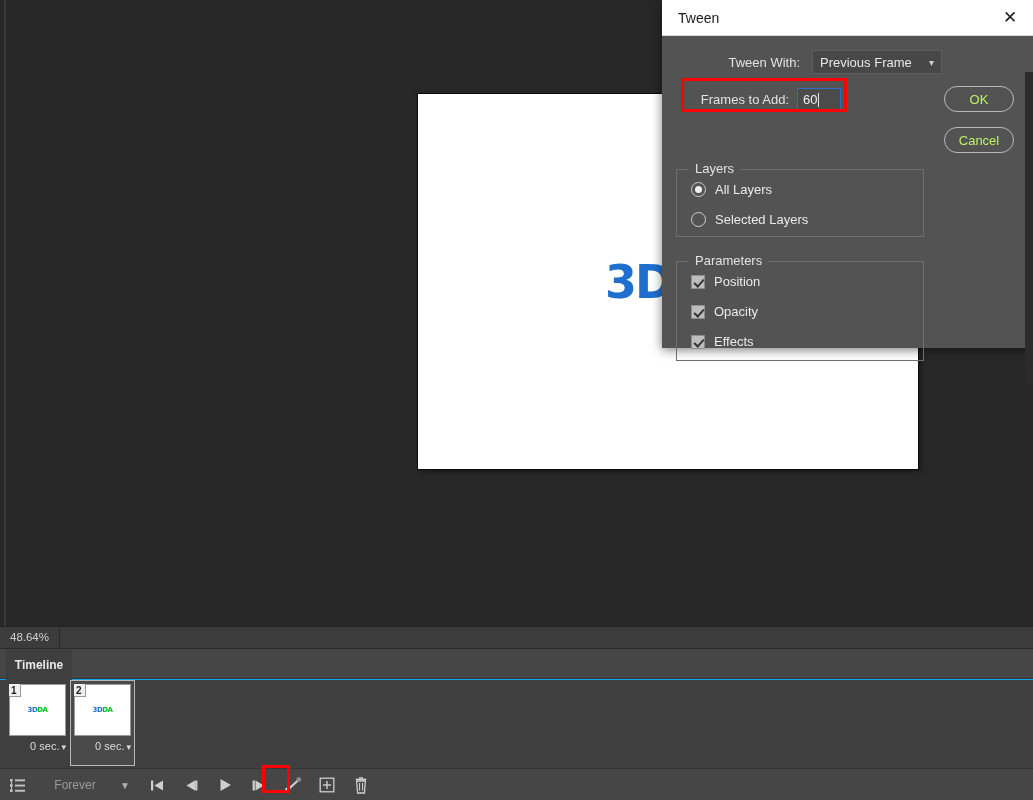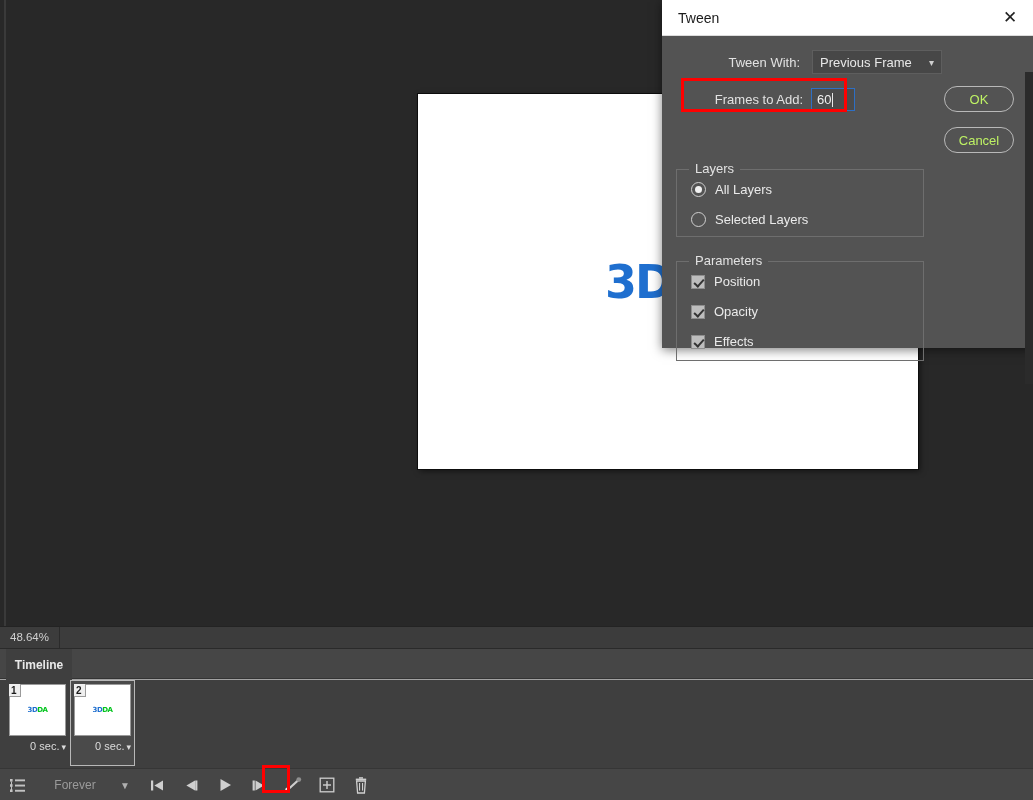--- a/index.html
+++ b/index.html
@@ -62,21 +62,21 @@
     position:relative;
   }
   #status-chevron {
     position:absolute; right:8px; top:0; line-height:21px;
     font-size:12px; color:#c9c9c9;
   }
 
   
   #timeline-panel {
     position:absolute; left:0; top:648px; width:1033px; height:152px;
-    background:#a3a3a3;
+    background:#0ea5e9;
     border-top:1px solid #2a2a2a;
   }
   #timeline-tabbar {
     position:absolute; left:0; top:0; width:1033px; height:30px;
     background:#464646;
     border-bottom:1px solid #343434;
   }
   #timeline-tab {
     position:absolute; left:6px; top:0; width:66px; height:31px;
     background:#3f3f3f;
@@ -208,21 +208,21 @@
     padding-left:7px;
     position:relative;
   }
   #tween-with-caret {
     position:absolute; right:7px; top:50%; transform:translateY(-50%);
     font-size:10px; color:#cfcfcf;
   }
 
   .row-frames {
     position:absolute; left:0; top:52px; width:363px;
-    display:flex; align-items:center;padding-left:14px;
+    display:flex; align-items:center;
   }
   #frames-input {
     margin-left:8px;
     width:44px; height:23px;
     background:#4b4b4b;
     border:1px solid #2e6fc4;
     color:#f0f0f0; font-size:13px;
     display:flex; align-items:center;
     padding-left:5px;
     position:relative;

